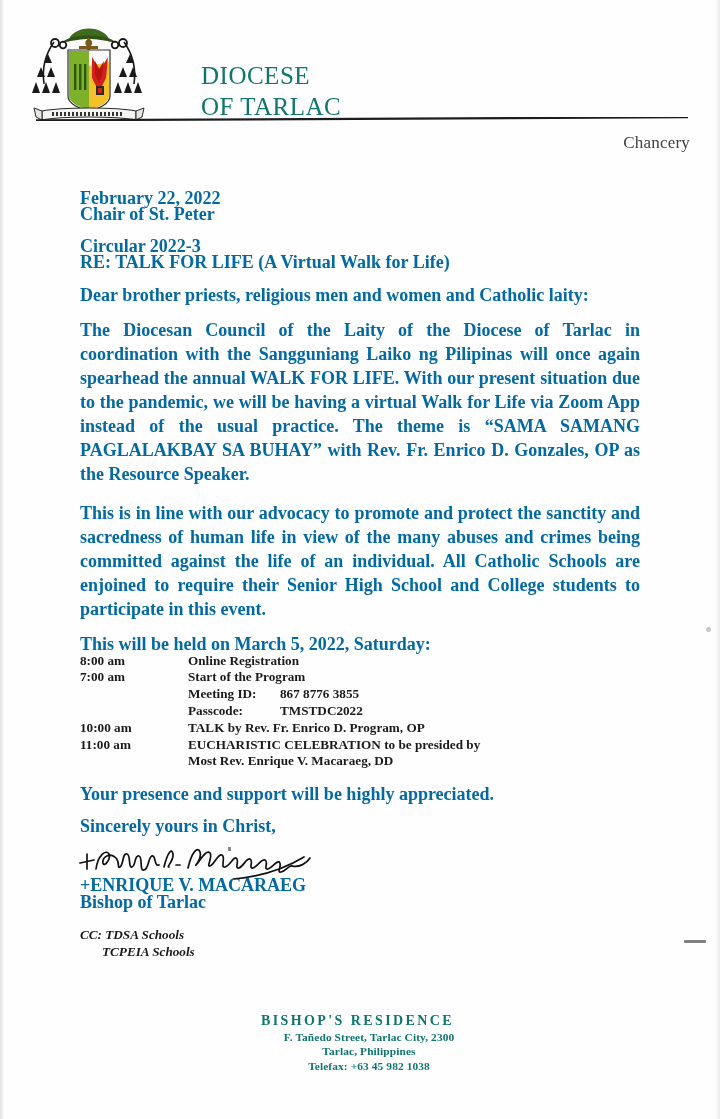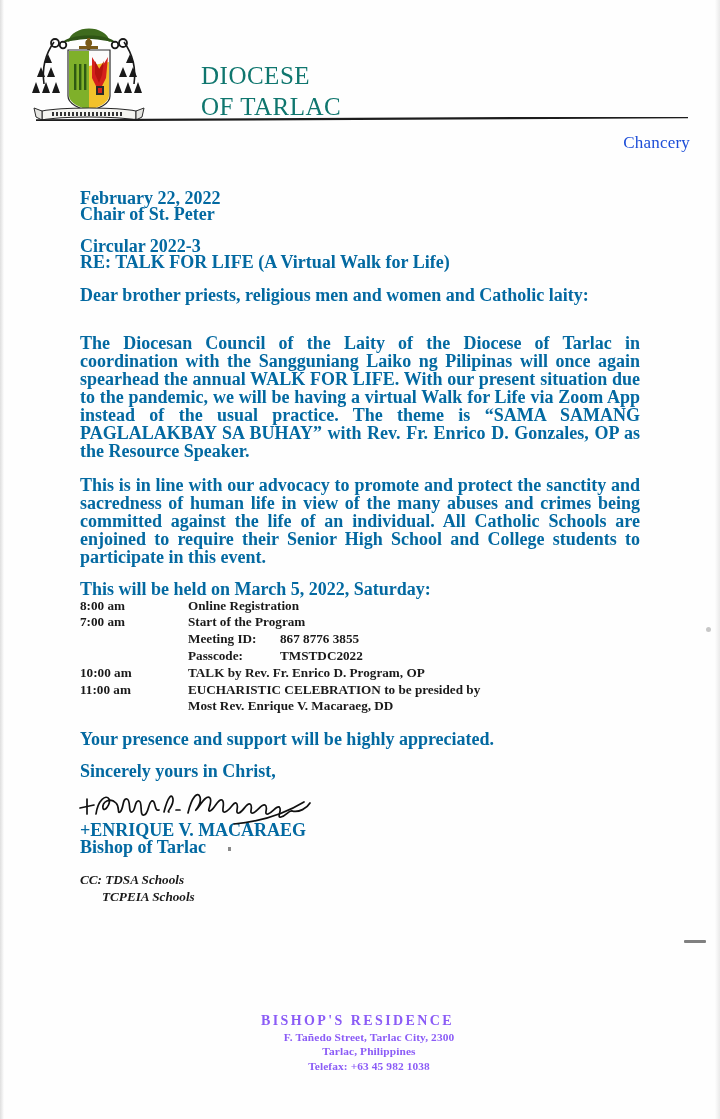--- a/index.html
+++ b/index.html
@@ -82,42 +82,41 @@
     left: 36px;
     top: 117px;
     width: 652px;
     height: 4px;
   }
   .chancery {
     position: absolute;
     right: 30px;
     top: 133px;
     font-size: 17px;
-    color: #1d4ed8;
+    color: #404040;
     letter-spacing: .2px;
   }
 
   
   .body-wrap {
     position: absolute;
     left: 80px;
     top: 190px;
     width: 560px;
   }
   .blk {
     font-size: 18px;
     font-weight: bold;
     line-height: 16.6px;
     color: #0369a1;
   }
   .blk.para {
     text-align: justify;
     margin-bottom: 15px;
-    line-height: 18px;
-    margin-top: 16px;
+    line-height: 24px;
   }
   .tight { line-height: 16.4px; }
   .gap-a { height: 13px; }
   .gap-b { height: 15px; }
   .gap-c { height: 16px; }
 
   
   .sched {
     border-collapse: collapse;
     font-size: 13.2px;
@@ -159,21 +158,21 @@
     background: #8a8a8a;
   }
 
   
   .footer {
     position: absolute;
     left: 0;
     top: 1012px;
     width: 715px;
     text-align: center;
-    color: #8b5cf6;
+    color: #0f766e;
   }
   .f-title {
     font-size: 14px;
     font-weight: bold;
     letter-spacing: 2.4px;
     line-height: 18px;
   }
   .f-line {
     font-size: 11.4px;
     font-weight: bold;

